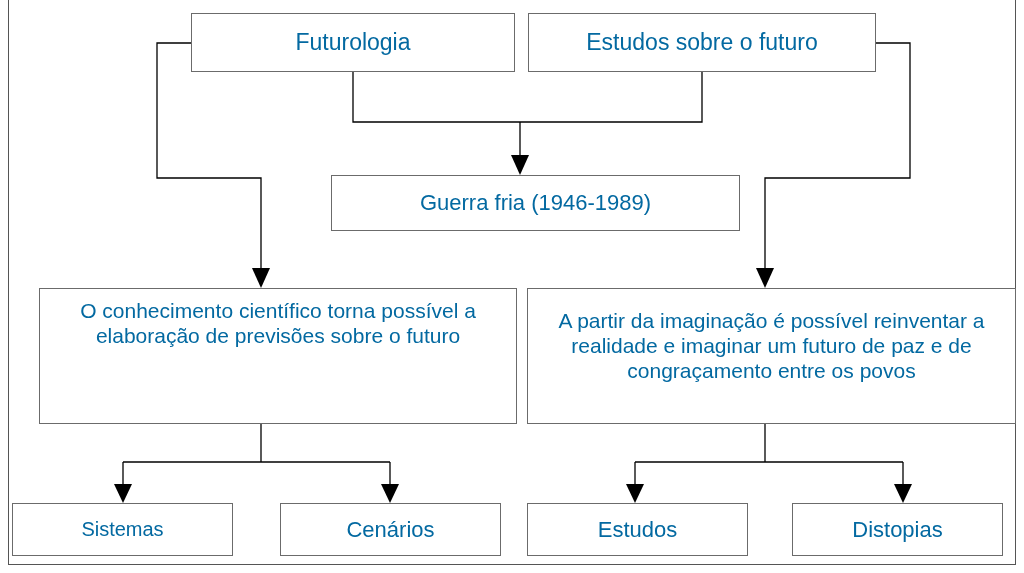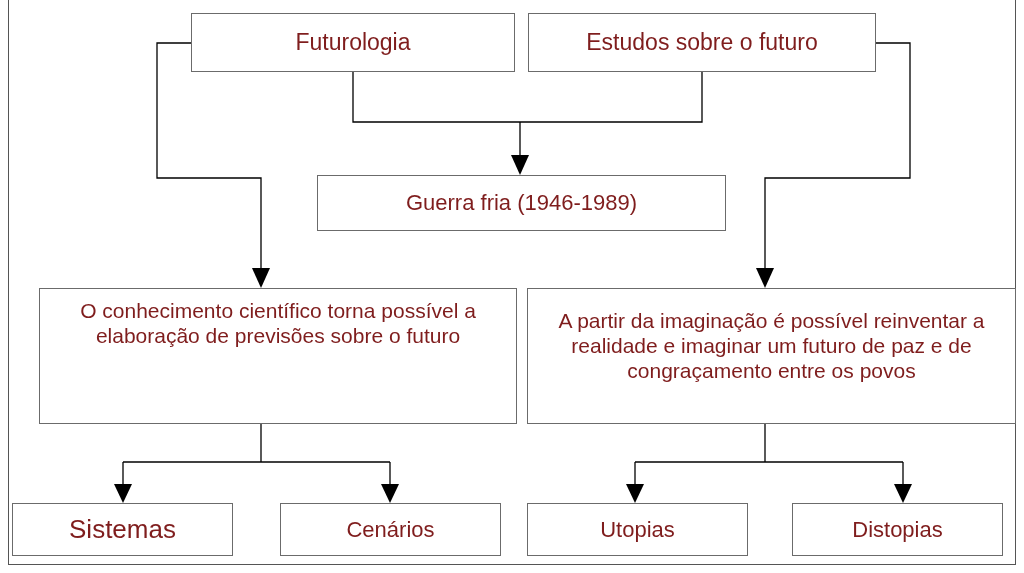--- a/index.html
+++ b/index.html
@@ -24,43 +24,43 @@
     width: 1008px;
     height: 569px;
     border: 1px solid #555555;
     box-sizing: border-box;
   }
   .node {
     position: absolute;
     box-sizing: border-box;
     border: 1px solid #6b6b6b;
     background: #ffffff;
-    color: #7f1d1d;
+    color: #0369a1;
     text-align: center;
     line-height: 1.18;
     display: flex;
     justify-content: center;
   }
   .node .label {
     display: block;
     width: 100%;
     white-space: pre-line;
   }
   .node.center-v {
     align-items: center;
   }
   .node.top-v {
     align-items: flex-start;
   }
   .n-futurologia   { left: 191px; top: 13px;  width: 324px; height: 59px;  font-size: 23px; }
   .n-estudos       { left: 528px; top: 13px;  width: 348px; height: 59px;  font-size: 23px; text-align: center; }
-  .n-guerra        { left: 317px; top: 175px; width: 409px; height: 56px;  font-size: 22px; }
+  .n-guerra        { left: 331px; top: 175px; width: 409px; height: 56px;  font-size: 22px; }
   .n-conhecimento  { left: 22px;  top: 288px; width: 478px; height: 136px; font-size: 21px; padding-top: 10px; margin-left: 17px; }
   .n-imaginacao    { left: 527px; top: 288px; width: 489px; height: 136px; font-size: 21px; padding-top: 20px; }
-  .n-sistemas      { left: 12px;  top: 503px; width: 221px; height: 53px;  font-size: 26px; }
+  .n-sistemas      { left: 12px;  top: 503px; width: 221px; height: 53px;  font-size: 20px; }
   .n-cenarios      { left: 280px; top: 503px; width: 221px; height: 53px;  font-size: 22px; }
   .n-utopias       { left: 527px; top: 503px; width: 221px; height: 53px;  font-size: 22px; }
   .n-distopias     { left: 792px; top: 503px; width: 211px; height: 53px;  font-size: 22px; }
 
   #edges {
     position: absolute;
     left: 0;
     top: 0;
     width: 1024px;
     height: 573px;
@@ -132,20 +132,20 @@
 
   <div class="node center-v n-sistemas">
     <span class="label">Sistemas</span>
   </div>
 
   <div class="node center-v n-cenarios">
     <span class="label">Cenários</span>
   </div>
 
   <div class="node center-v n-utopias">
-    <span class="label">Utopias</span>
+    <span class="label">Estudos</span>
   </div>
 
   <div class="node center-v n-distopias">
     <span class="label">Distopias</span>
   </div>
 
 </div>
 
 </body></html>

